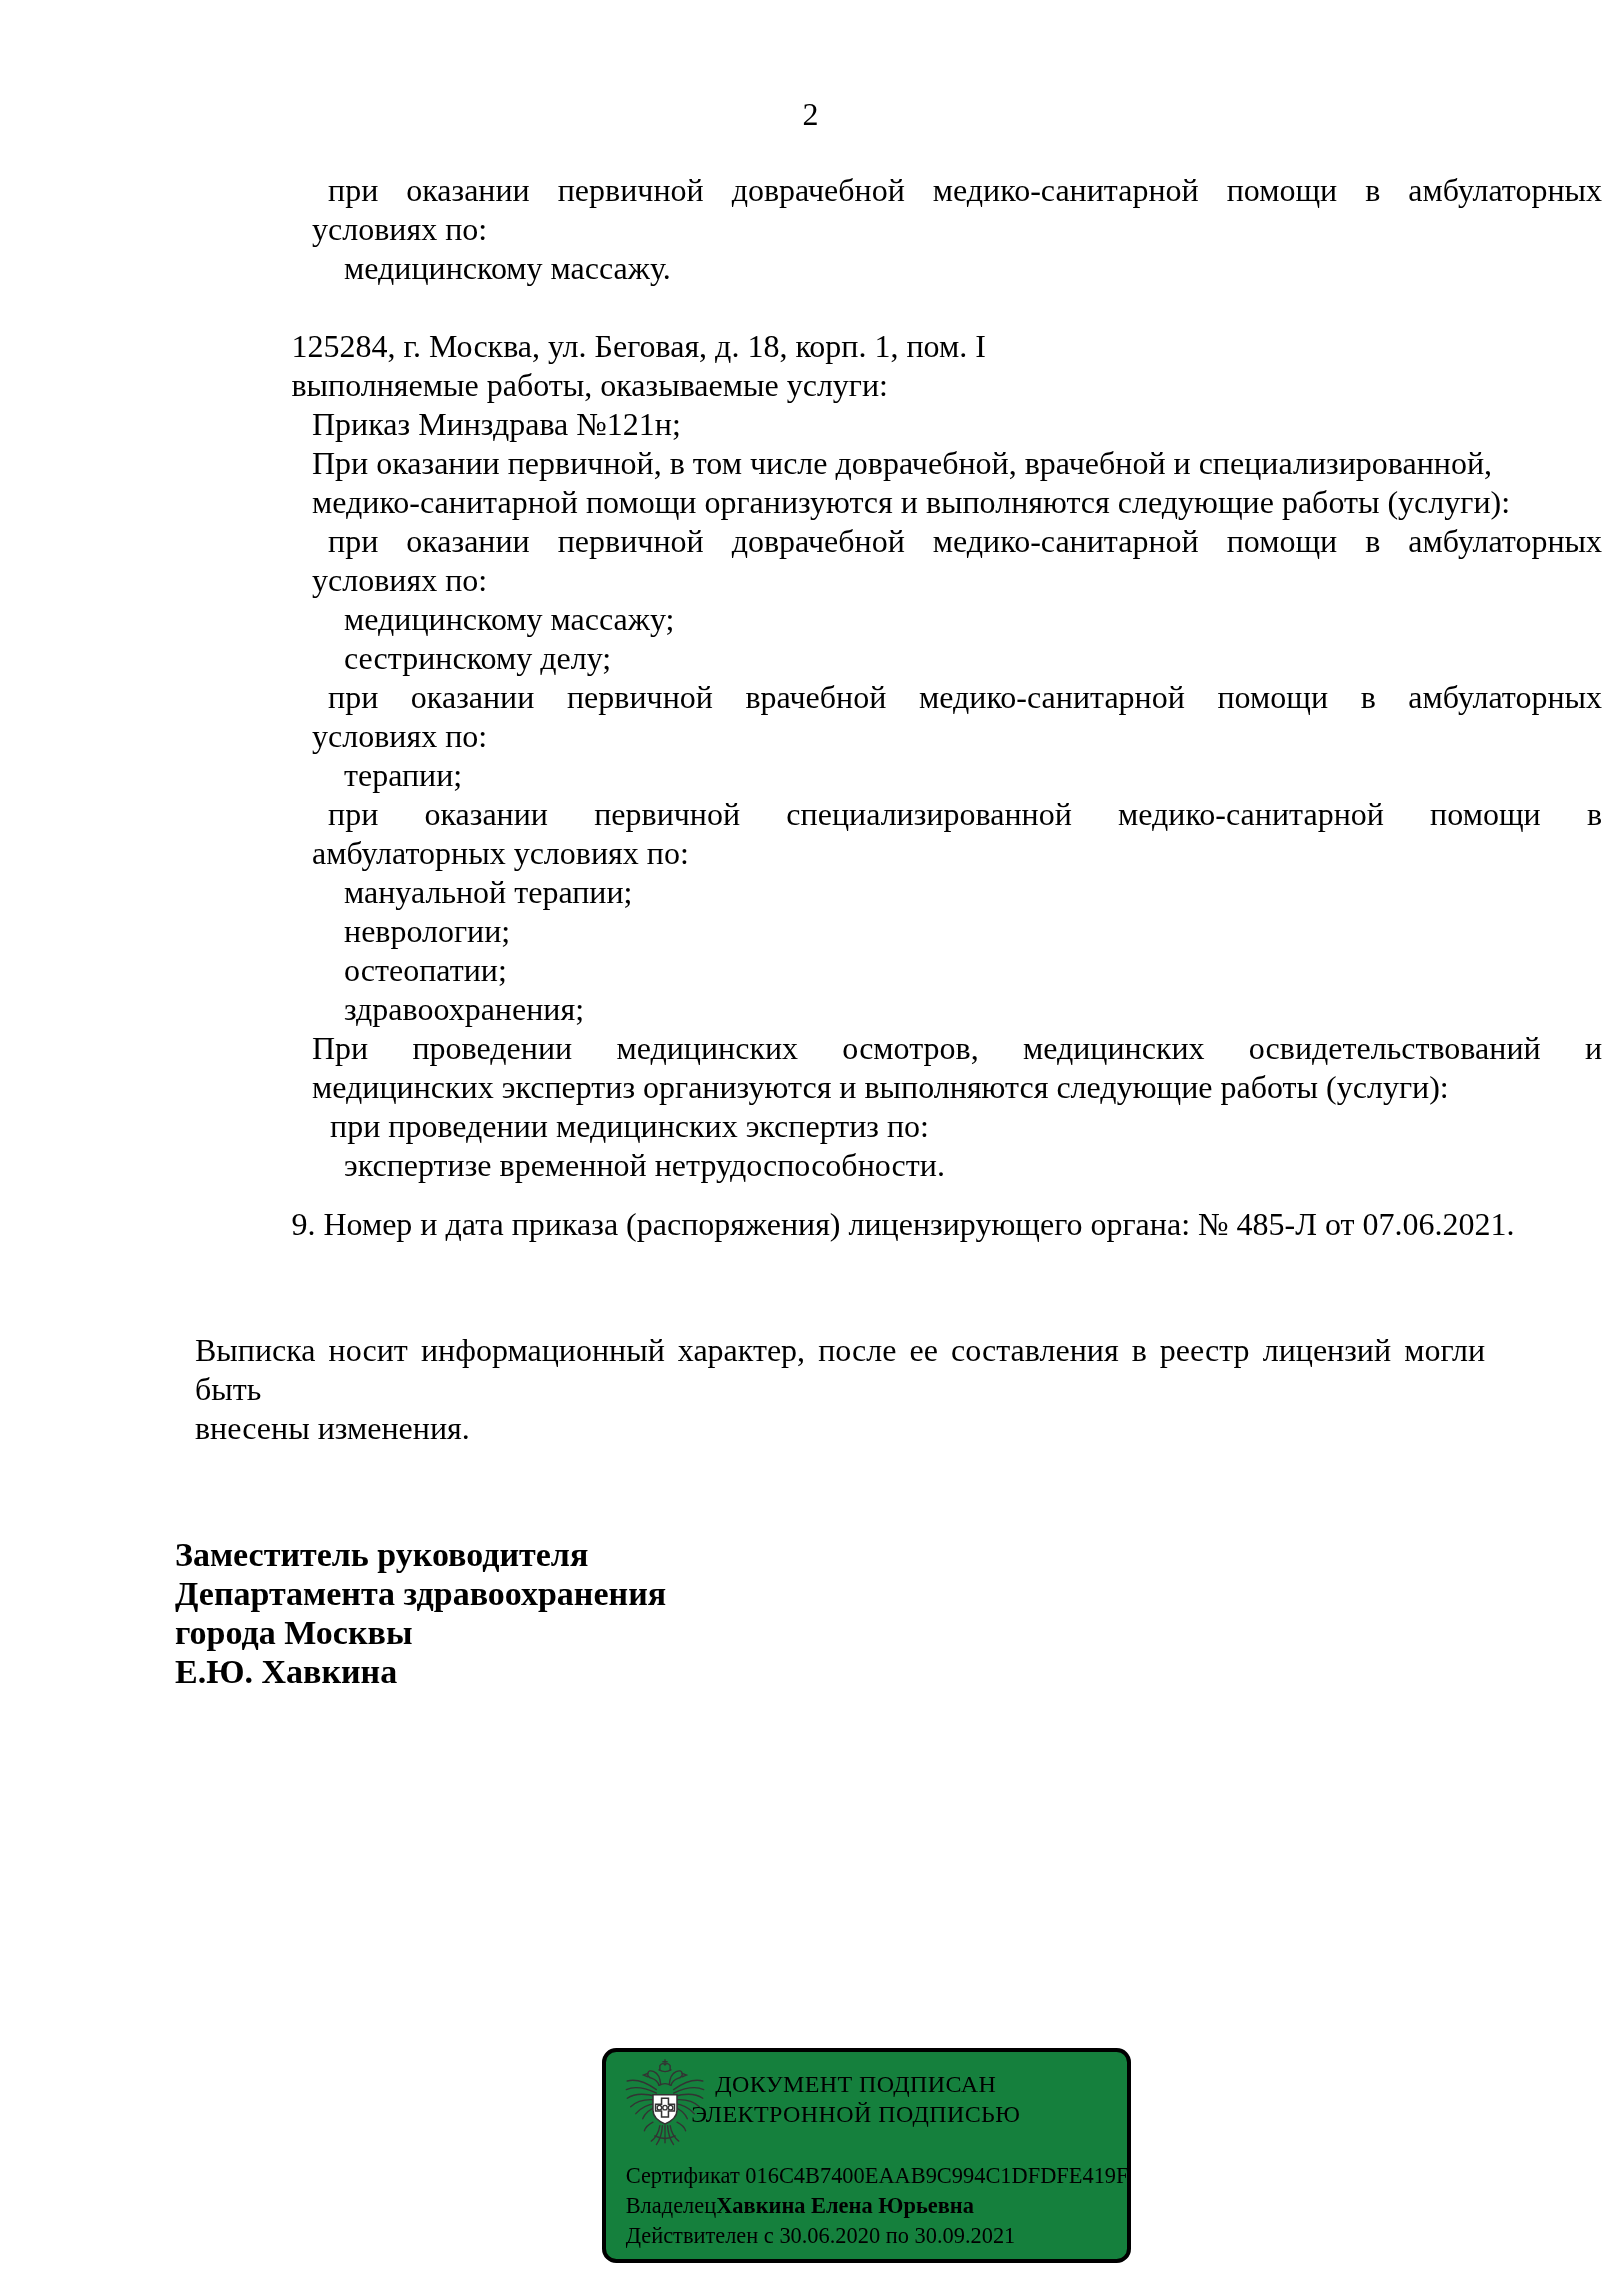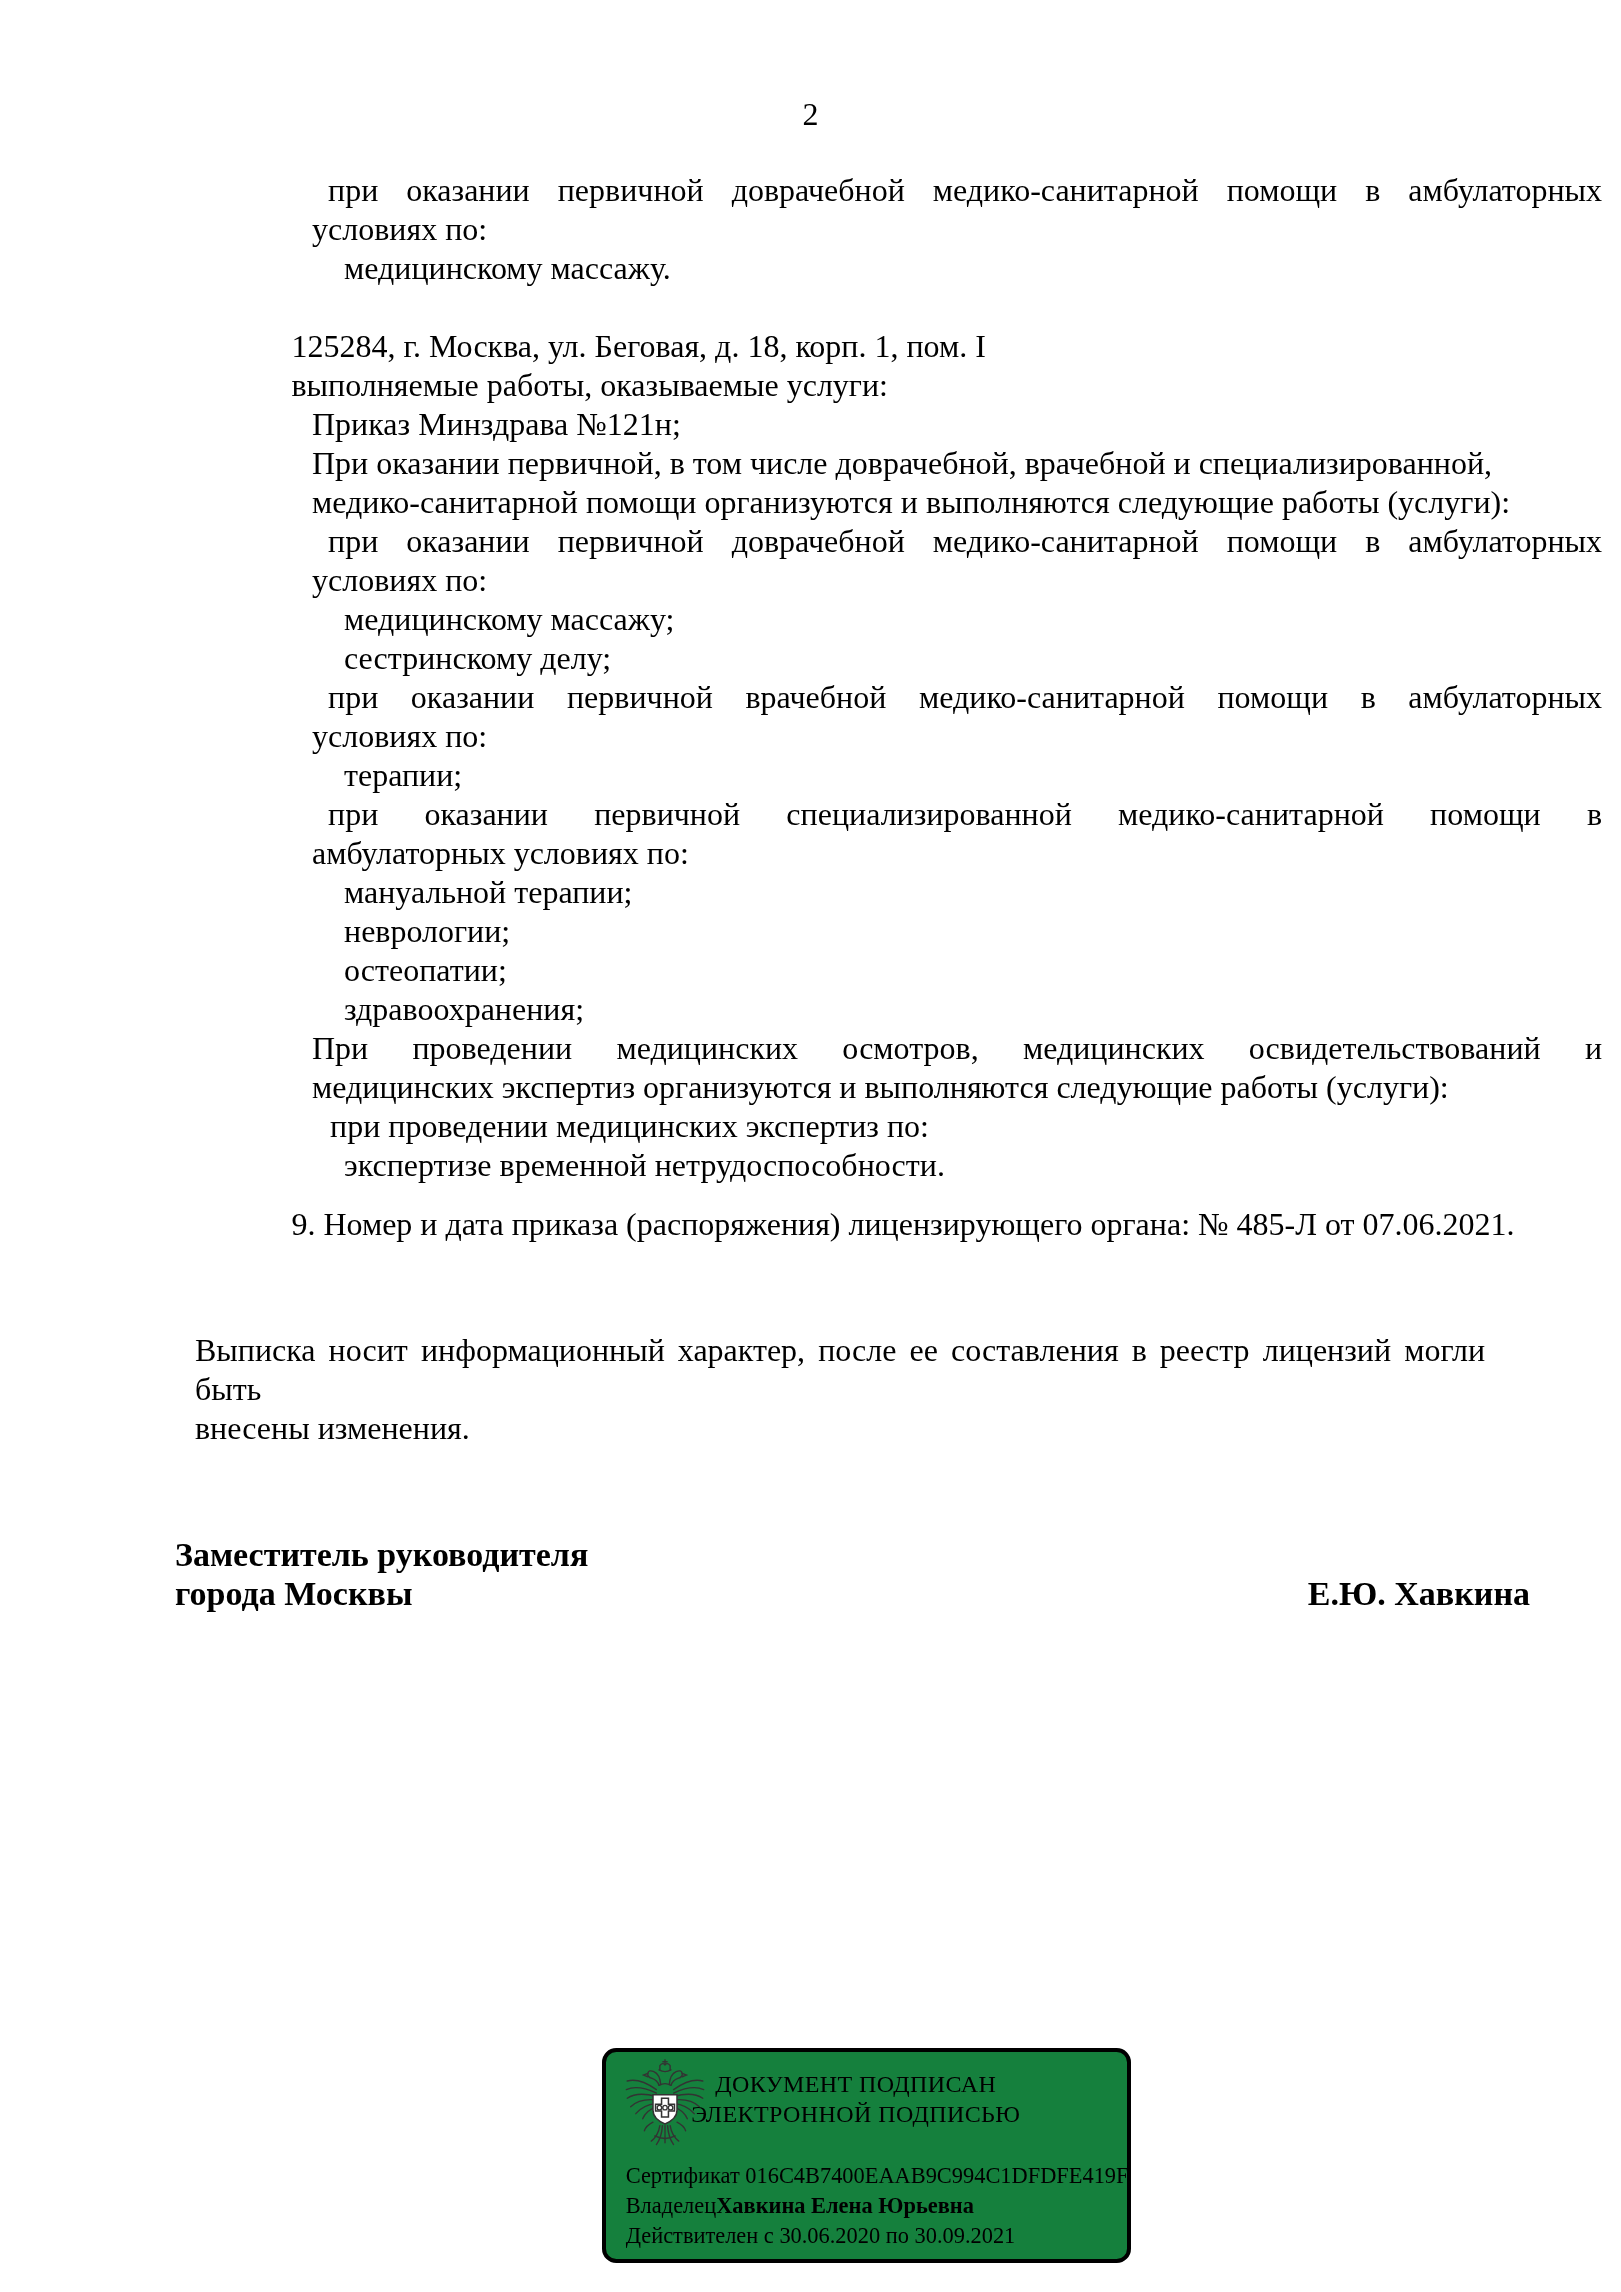--- a/index.html
+++ b/index.html
@@ -25,21 +25,21 @@
   .v-item { padding-left:32px; }
   .v-out { margin-left:-20.6px; }
   .order-line { margin-left:-20.6px; margin-top:19.7px; white-space:nowrap; min-height:39px; }
   .note { margin-top:87px; margin-left:-117px; width:1290px; }
   .note .jline { text-align:justify; text-align-last:justify; }
   .note div { min-height:39px; }
   .sig {
     margin-top:87px; margin-left:-137px; width:1355px;
     font-weight:bold; font-size:34px; line-height:39px;
   }
-  .sig-row { display:flex; justify-content:space-between; }
+  .sig-row { display:flex; justify-content:flex-end;flex-direction:column; }
   .stamp {
     position:absolute; left:602px; top:2048px; width:529px; height:215px;
     border:4.5px solid #000; border-radius:14.3px; box-sizing:border-box;
     background:#15803d; overflow:hidden;
   }
   .stamp-emblem { position:absolute; left:16px; top:5.4px; }
   .stamp-title {
     position:absolute; left:0; right:21.5px; top:18px;
     text-align:center; font-size:24px; line-height:29.6px; letter-spacing:0.4px;
   }
@@ -90,20 +90,21 @@
 
     <div class="order-line">9. Номер и дата приказа (распоряжения) лицензирующего органа: № 485-Л от 07.06.2021.</div>
 
     <div class="note">
       <div class="jline">Выписка носит информационный характер, после ее составления в реестр лицензий могли быть</div>
       <div>внесены изменения.</div>
     </div>
 
     <div class="sig">
       <div>Заместитель руководителя</div>
+      <div>Департамента здравоохранения</div>
       <div class="sig-row">
         <span>города Москвы</span>
         <span>Е.Ю. Хавкина</span>
       </div>
     </div>
   </div>
 
   <div class="stamp">
     <svg class="stamp-emblem" width="86" height="103" viewBox="0 0 100 120">
 

